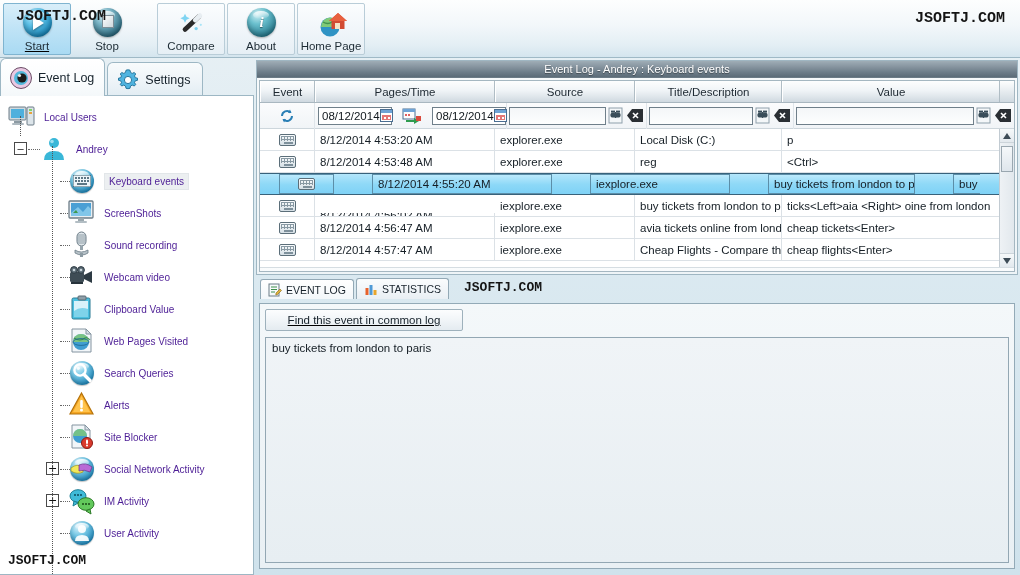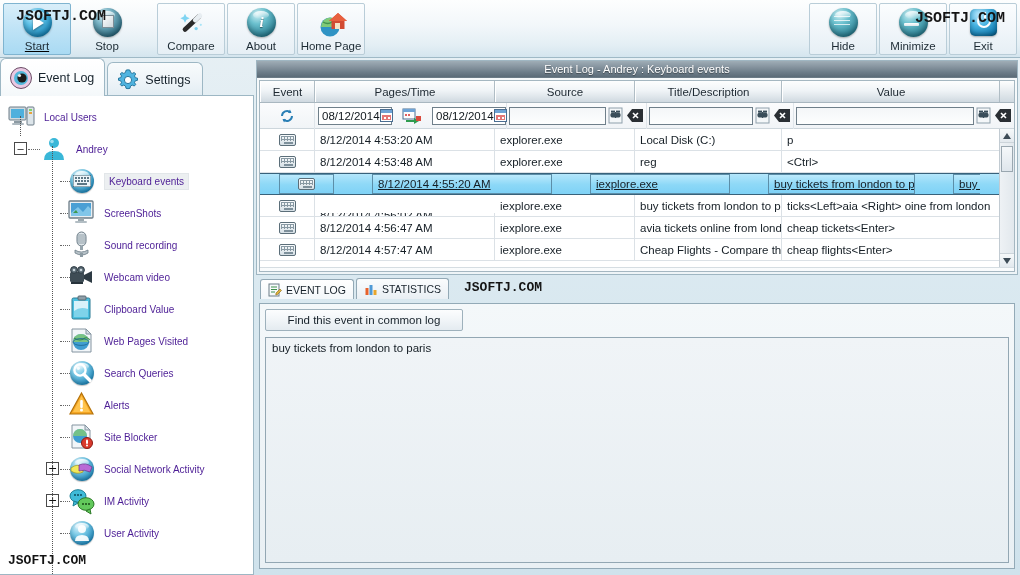--- a/index.html
+++ b/index.html
@@ -288,21 +288,20 @@
   .cell {
     display:flex;align-items:center; padding-left:5px;
     border-right: 1px solid #dbe1e6;
     font-size: 11.5px; color:#151e25;
     overflow:hidden; white-space:nowrap; flex:0 0 auto;
   }
   .row.sel .cell {
     border: 1px solid #5c8ea8;
     background: linear-gradient(180deg,#bdeafc 0%, #8cd8f7 55%, #7ed1f6 100%);
     margin: 0 19px;
-    text-decoration: underline;
   }
   .cell.kb { justify-content: center; padding-left:0; }
   .kbico {
     width: 17px;height:12px;border:1px solid #5b6e79;border-radius:2px;
     background: linear-gradient(180deg,#fbfdfe,#d4dee4);
     position:relative;
   }
   .kbico::after{
     content:""; position:absolute;left:1px;top:1px;right:1px;bottom:4px;
     background: repeating-linear-gradient(90deg,#7e909b 0 1px, transparent 1px 3px),
@@ -346,21 +345,21 @@
     background: linear-gradient(180deg,#fafcfd,#e9eff4);
     cursor:pointer; margin-right:2px;
   }
   .stab.sel { background: linear-gradient(180deg,#ffffff,#f3f7fa); height:20px;}
 
   .detail {
     position:absolute; left:3px; top: 243px; width: 756px; height: 266px;
     border: 1px solid #93aab7;
     background: linear-gradient(180deg,#f4f8fa,#e9f0f4);
   }
-  .detail-toolbar { height: 32px; display:flex;align-items:center;padding:0 5px; }
+  .detail-toolbar { height: 32px; display:flex;align-items:center;padding:0 5px;text-decoration:underline; }
   .findbtn {
     height: 22px; width: 198px;
     border:1px solid #9eb1bc; border-radius:2px;
     background: linear-gradient(180deg,#fcfdfe 0%, #f1f5f8 50%, #e4ebf0 100%);
     display:flex;align-items:center;justify-content:center;
     font-size:11.5px; color:#16212a; cursor:pointer;
   }
   .detail-text {
     position:absolute; left:5px; top: 33px; right:5px; bottom:5px;
     border:1px solid #93a7b3;
@@ -431,50 +430,20 @@
             <path d="M12 13 L21 5 L30 13 Z" fill="#e8603f"></path>
             <rect x="18" y="15" width="5" height="6" fill="#f6e2c4"></rect>
           </svg>
         </div>
         <div class="tb-label">Home Page</div>
       </div>
     </div>
 
     <div style="flex:1"></div>
 
-    <div class="tb-group">
-
-      <div class="tb-btn framed">
-        <div class="tb-icon">
-          <div class="orb teal"></div>
-          <div class="hide-orb-lines">
-              <i></i>
-              <i></i>
-              <i></i>
-            </div>
-        </div>
-        <div class="tb-label">Hide</div>
-      </div>
-
-      <div class="tb-btn framed">
-        <div class="tb-icon">
-          <div class="orb teal"></div>
-            <div class="minus-bar"></div>
-        </div>
-        <div class="tb-label">Minimize</div>
-      </div>
-
-      <div class="tb-btn framed">
-        <div class="tb-icon">
-          <div class="exit-sq"></div>
-            <div class="pow"></div>
-        </div>
-        <div class="tb-label">Exit</div>
-      </div>
-    </div>
 
     <div class="wm big" style="left:16px; top:8px;">JSOFTJ.COM</div>
     <div class="wm big" style="left:915px; top:10px;">JSOFTJ.COM</div>
   </div>
 
   <div class="leftwrap">
     <div class="tabs">
       <div class="tab sel">
         <span>
           <svg width="24" height="24" viewBox="0 0 24 24">

